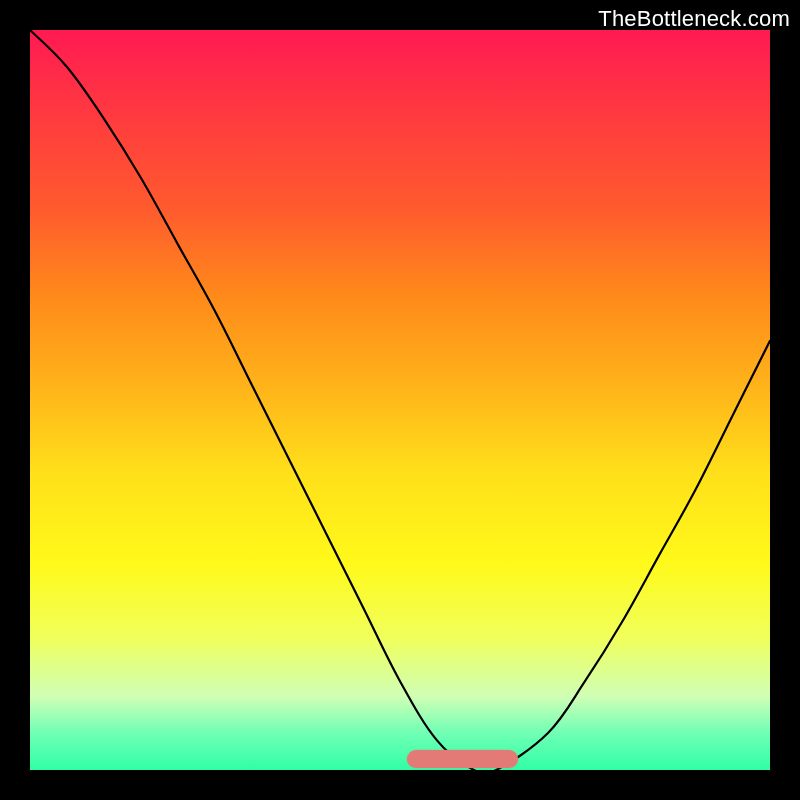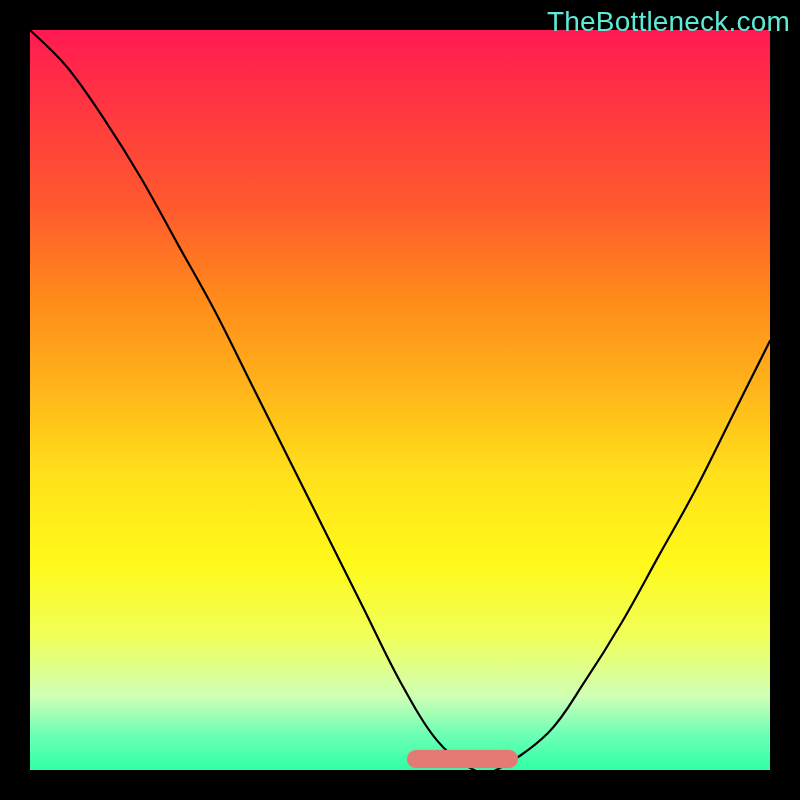--- a/index.html
+++ b/index.html
@@ -23,22 +23,22 @@
       #f0ff5a 82%,
       #d0ffb5 90%,
       #70ffb5 95%,
       #30ffa5 100%);
   }
 
   .watermark {
     position: absolute;
     top: 6px;
     right: 10px;
-    color: #5eead4;
-    font-size: 28px;
+    color: #ffffff;
+    font-size: 22px;
     font-weight: 400;
     letter-spacing: 0.2px;
     z-index: 5;
   }
 
   svg.curve {
     position: absolute;
     left: 0; top: 0;
     width: 740px; height: 740px;
     z-index: 2;

